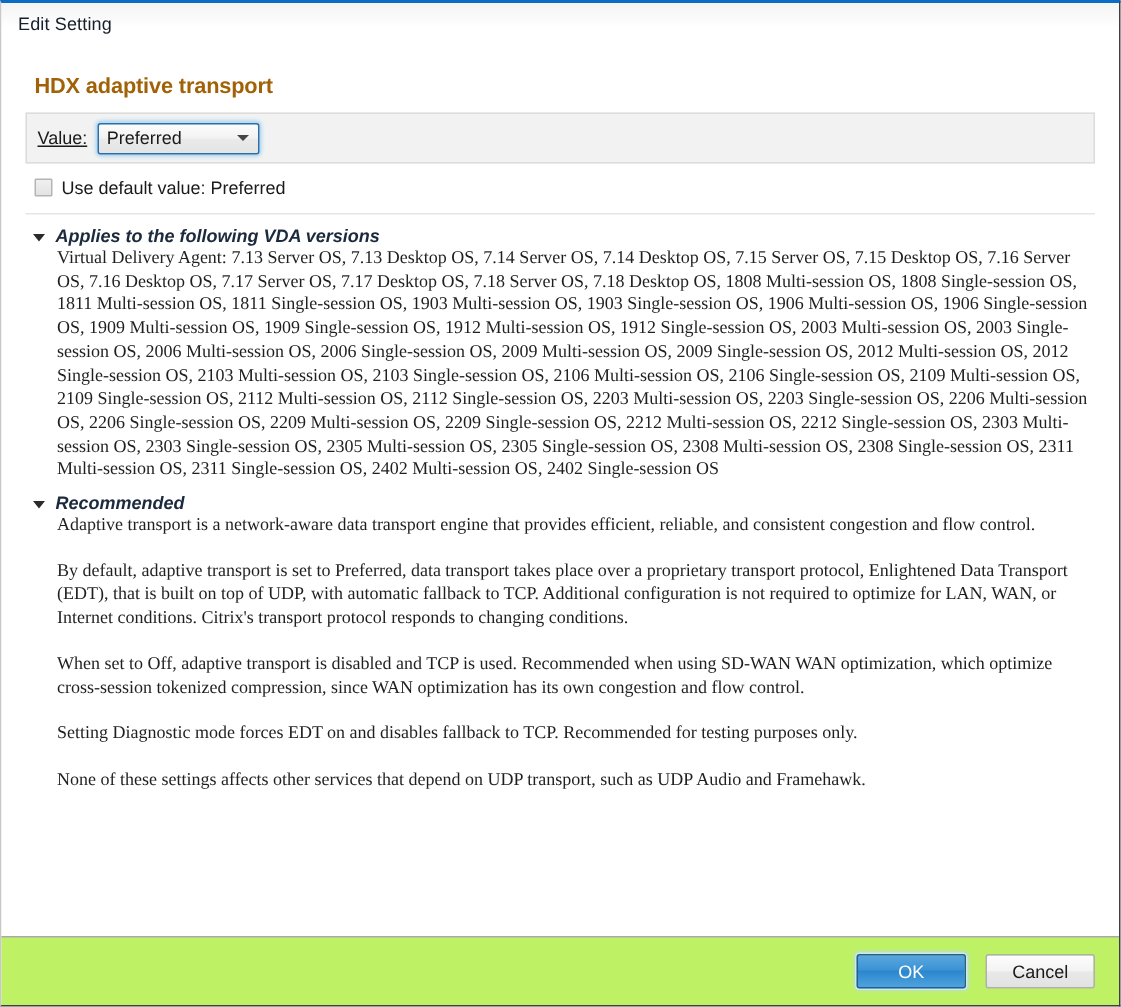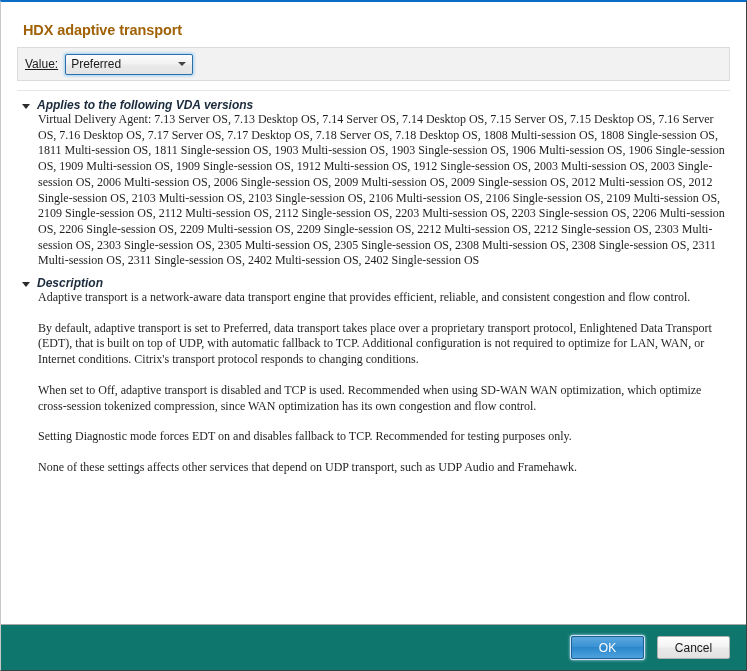--- a/index.html
+++ b/index.html
@@ -67,21 +67,21 @@
     padding-left: 7px;
   }
   .value-label {
     font-size: 12px;
     color: #1a1a1a;
     margin-right: 7px;
     text-decoration: underline;
   }
   .combo {
     position: relative;
-    width: 128px;
+    width: 108px;
     height: 21px;
     box-sizing: border-box;
     background: linear-gradient(to bottom, #fcfcfc 0%, #f2f2f2 48%, #eaeaea 52%, #e4e4e4 100%);
     border: 1px solid #2c6fa8;
     border-radius: 2px;
     box-shadow: 0 0 0 1px #bcdcf4, 0 0 3px 1px #9fd0f0;
     display: flex;
     align-items: center;
     padding: 0 4px 0 5px;
     cursor: default;
@@ -160,21 +160,21 @@
   }
   .section-body p {
     margin: 0;
   }
   .section-body p.spaced {
     margin-top: 15px;
   }
   .footer {
     height: 46px;
     min-height: 46px;
-    background: #0f766e;
+    background: #bef264;
     border-top: 1px solid #a9a9a9;
     display: flex;
     align-items: center;
     justify-content: flex-end;
     padding-right: 16px;
     box-sizing: border-box;
   }
   .btn {
     width: 73px;
     height: 23px;
@@ -198,50 +198,57 @@
     background: linear-gradient(to bottom, #fdfdfd 0%, #f3f3f3 48%, #e9e9e9 52%, #e2e2e2 100%);
     border: 1px solid #b0b0b0;
     color: #1a1a1a;
   }
 </style>
 </head>
 <body>
 
 <div class="window">
 
+  <div class="titlebar">
+    <span class="titlebar-text">Edit Setting</span>
+  </div>
 
   <div class="content">
 
     <div class="setting-title">HDX adaptive transport</div>
 
     <div class="value-panel">
       <span class="value-label">Value:</span>
       <div class="combo">
         <span class="combo-text">Preferred</span>
         <span class="combo-arrow"></span>
       </div>
     </div>
 
+    <div class="checkbox-row">
+      <span class="checkbox"></span>
+      <span class="checkbox-label">Use default value: Preferred</span>
+    </div>
 
     <div class="divider"></div>
 
     <div class="section">
       <div class="section-header">
         <span class="tri"></span>
         <span class="section-title">Applies to the following VDA versions</span>
       </div>
       <div class="section-body">
         <p>Virtual Delivery Agent: 7.13 Server OS, 7.13 Desktop OS, 7.14 Server OS, 7.14 Desktop OS, 7.15 Server OS, 7.15 Desktop OS, 7.16 Server OS, 7.16 Desktop OS, 7.17 Server OS, 7.17 Desktop OS, 7.18 Server OS, 7.18 Desktop OS, 1808 Multi-session OS, 1808 Single-session OS, 1811 Multi-session OS, 1811 Single-session OS, 1903 Multi-session OS, 1903 Single-session OS, 1906 Multi-session OS, 1906 Single-session OS, 1909 Multi-session OS, 1909 Single-session OS, 1912 Multi-session OS, 1912 Single-session OS, 2003 Multi-session OS, 2003 Single-session OS, 2006 Multi-session OS, 2006 Single-session OS, 2009 Multi-session OS, 2009 Single-session OS, 2012 Multi-session OS, 2012 Single-session OS, 2103 Multi-session OS, 2103 Single-session OS, 2106 Multi-session OS, 2106 Single-session OS, 2109 Multi-session OS, 2109 Single-session OS, 2112 Multi-session OS, 2112 Single-session OS, 2203 Multi-session OS, 2203 Single-session OS, 2206 Multi-session OS, 2206 Single-session OS, 2209 Multi-session OS, 2209 Single-session OS, 2212 Multi-session OS, 2212 Single-session OS, 2303 Multi-session OS, 2303 Single-session OS, 2305 Multi-session OS, 2305 Single-session OS, 2308 Multi-session OS, 2308 Single-session OS, 2311 Multi-session OS, 2311 Single-session OS, 2402 Multi-session OS, 2402 Single-session OS</p>
       </div>
     </div>
 
     <div class="section">
       <div class="section-header">
         <span class="tri"></span>
-        <span class="section-title">Description</span>
+        <span class="section-title">Recommended</span>
       </div>
       <div class="section-body">
         <p>Adaptive transport is a network-aware data transport engine that provides efficient, reliable, and consistent congestion and flow control.</p>
         <p class="spaced">By default, adaptive transport is set to Preferred, data transport takes place over a proprietary transport protocol, Enlightened Data Transport (EDT), that is built on top of UDP, with automatic fallback to TCP. Additional configuration is not required to optimize for LAN, WAN, or Internet conditions. Citrix's transport protocol responds to changing conditions.</p>
         <p class="spaced">When set to Off, adaptive transport is disabled and TCP is used. Recommended when using SD-WAN WAN optimization, which optimize cross-session tokenized compression, since WAN optimization has its own congestion and flow control.</p>
         <p class="spaced">Setting Diagnostic mode forces EDT on and disables fallback to TCP. Recommended for testing purposes only.</p>
         <p class="spaced">None of these settings affects other services that depend on UDP transport, such as UDP Audio and Framehawk.</p>
       </div>
     </div>
 

